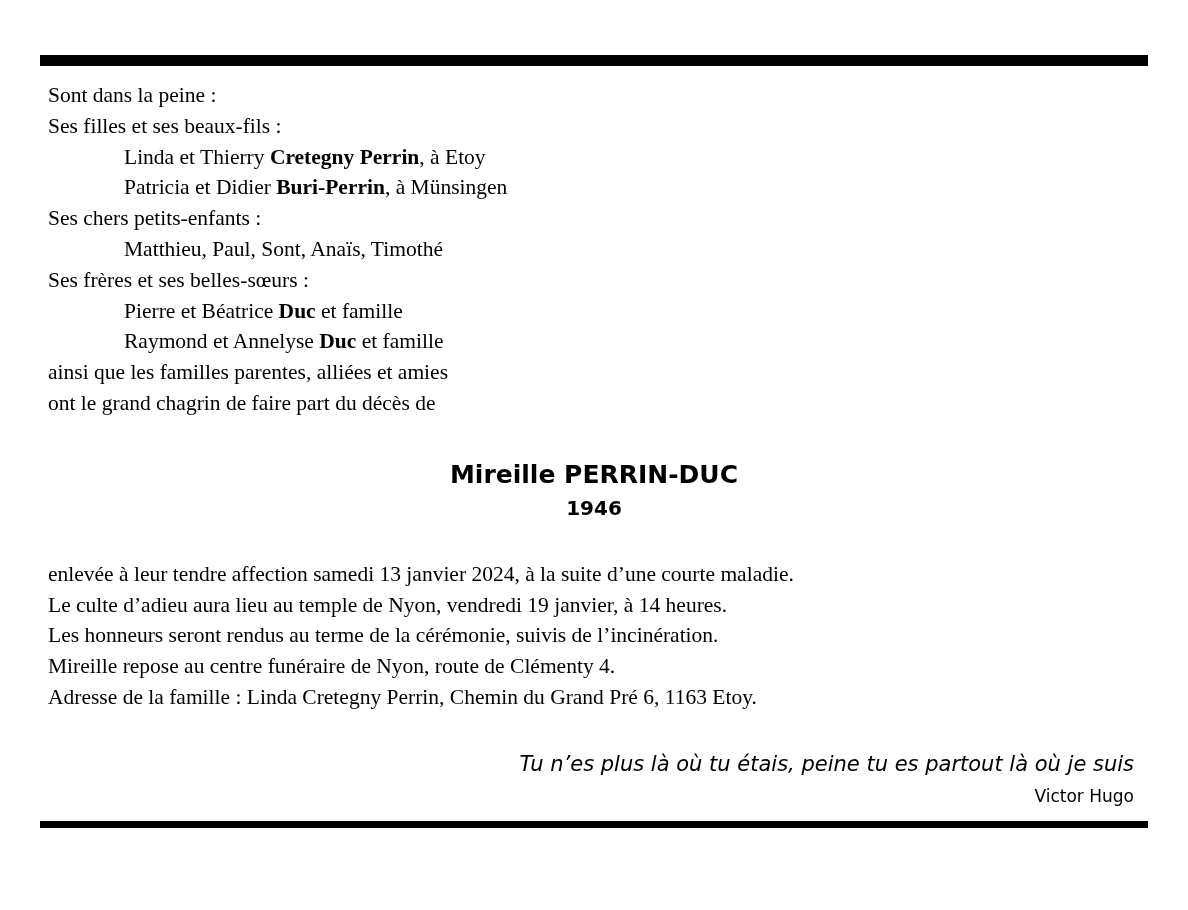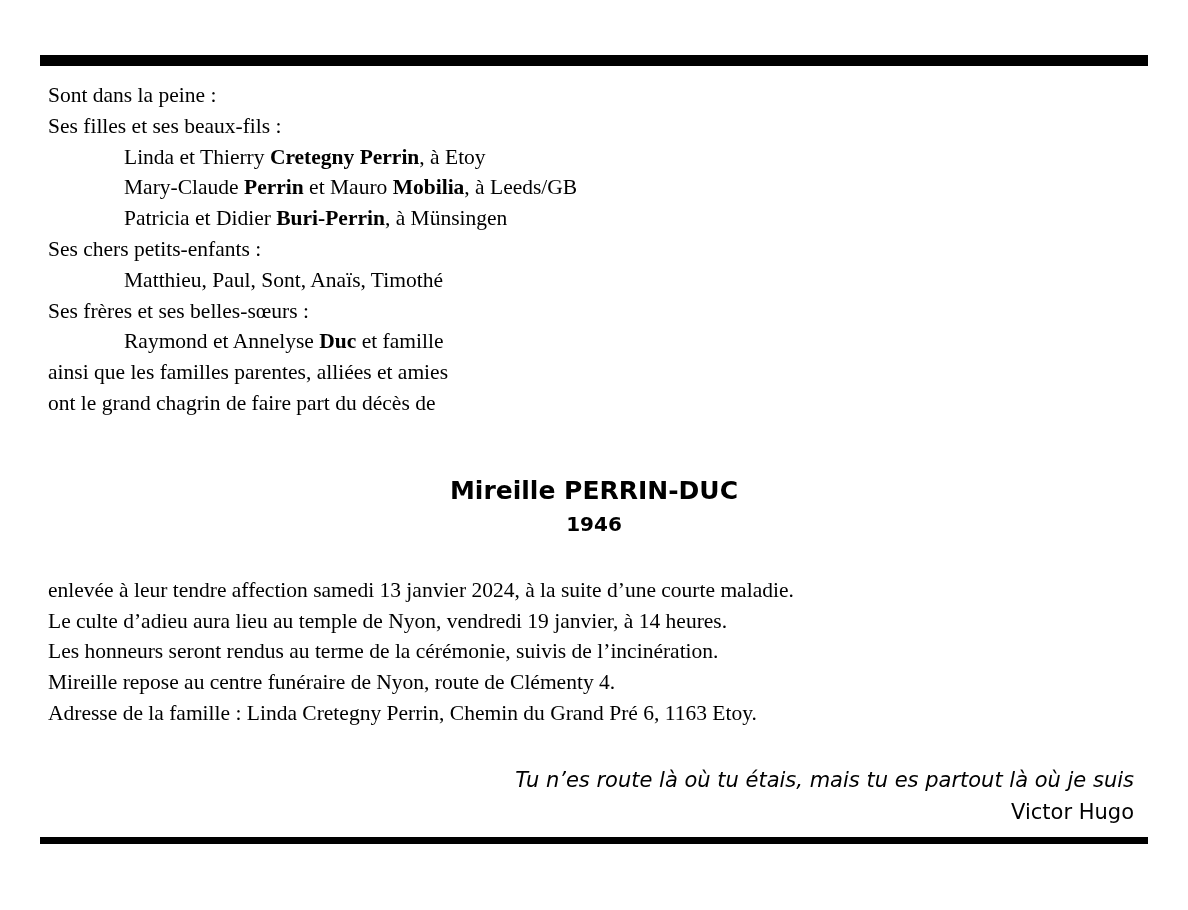--- a/index.html
+++ b/index.html
@@ -41,21 +41,21 @@
     font-family: Liberation Serif, serif;
   }
   .indent {
     padding-left: 76px;
   }
   .bold {
     font-weight: bold;
   }
   .deceased-block {
     text-align: center;
-    margin-top: 56px;
+    margin-top: 40px;
   }
   .deceased-name {
     font-size: 25px;
     font-weight: bold;
     line-height: 32px;
   }
   .deceased-year {
     font-size: 20px;
     font-weight: bold;
     line-height: 30px;
@@ -68,48 +68,48 @@
     margin-top: 36px;
     text-align: right;
     padding-right: 6px;
   }
   .quote-text {
     font-size: 21px;
     font-style: italic;
     line-height: 30px;
   }
   .quote-author {
-    font-size: 21px;
+    font-size: 17px;
     line-height: 30px;
     margin-top: 2px;
   }
 </style>
 </head>
 <body>
 
 <div class="notice">
 
   <div class="rule-top"></div>
 
   <div class="body-block">
 
     <div class="line">Sont dans la peine :</div>
     <div class="line">Ses filles et ses beaux-fils :</div>
 
     <div class="line indent"><span>Linda et Thierry </span><span class="bold">Cretegny Perrin</span><span>, à Etoy</span></div>
 
-    <div class="line indent"><span>Mary-Claude </span><span class="bold">Perrin</span><span> et Mauro </span><span class="bold">Mobilia</span><span>, à Leeds/GB</span></div>
 
     <div class="line indent"><span>Patricia et Didier </span><span class="bold">Buri-Perrin</span><span>, à Münsingen</span></div>
 
     <div class="line">Ses chers petits-enfants :</div>
     <div class="line indent">Matthieu, Paul, Sont, Anaïs, Timothé</div>
 
     <div class="line">Ses frères et ses belles-sœurs :</div>
 
+    <div class="line indent"><span>Pierre et Béatrice </span><span class="bold">Duc</span><span> et famille</span></div>
 
 
     <div class="line indent"><span>Raymond et Annelyse </span><span class="bold">Duc</span><span> et famille</span></div>
 
     <div class="line">ainsi que les familles parentes, alliées et amies</div>
     <div class="line">ont le grand chagrin de faire part du décès de</div>
 
     <div class="deceased-block">
       <div class="deceased-name">Mireille PERRIN-DUC</div>
       <div class="deceased-year">1946</div>
@@ -117,21 +117,21 @@
 
     <div class="details-block">
       <div class="line">enlevée à leur tendre affection samedi 13 janvier 2024, à la suite d’une courte maladie.</div>
       <div class="line">Le culte d’adieu aura lieu au temple de Nyon, vendredi 19 janvier, à 14 heures.</div>
       <div class="line">Les honneurs seront rendus au terme de la cérémonie, suivis de l’incinération.</div>
       <div class="line">Mireille repose au centre funéraire de Nyon, route de Clémenty 4.</div>
       <div class="line">Adresse de la famille : Linda Cretegny Perrin, Chemin du Grand Pré 6, 1163 Etoy.</div>
     </div>
 
     <div class="quote-block">
-      <div class="quote-text">Tu n’es route là où tu étais, mais tu es partout là où je suis</div>
+      <div class="quote-text">Tu n’es plus là où tu étais, peine tu es partout là où je suis</div>
       <div class="quote-author">Victor Hugo</div>
     </div>
 
   </div>
 
   <div class="rule-bottom"></div>
 
 </div>
 
 </body></html>

